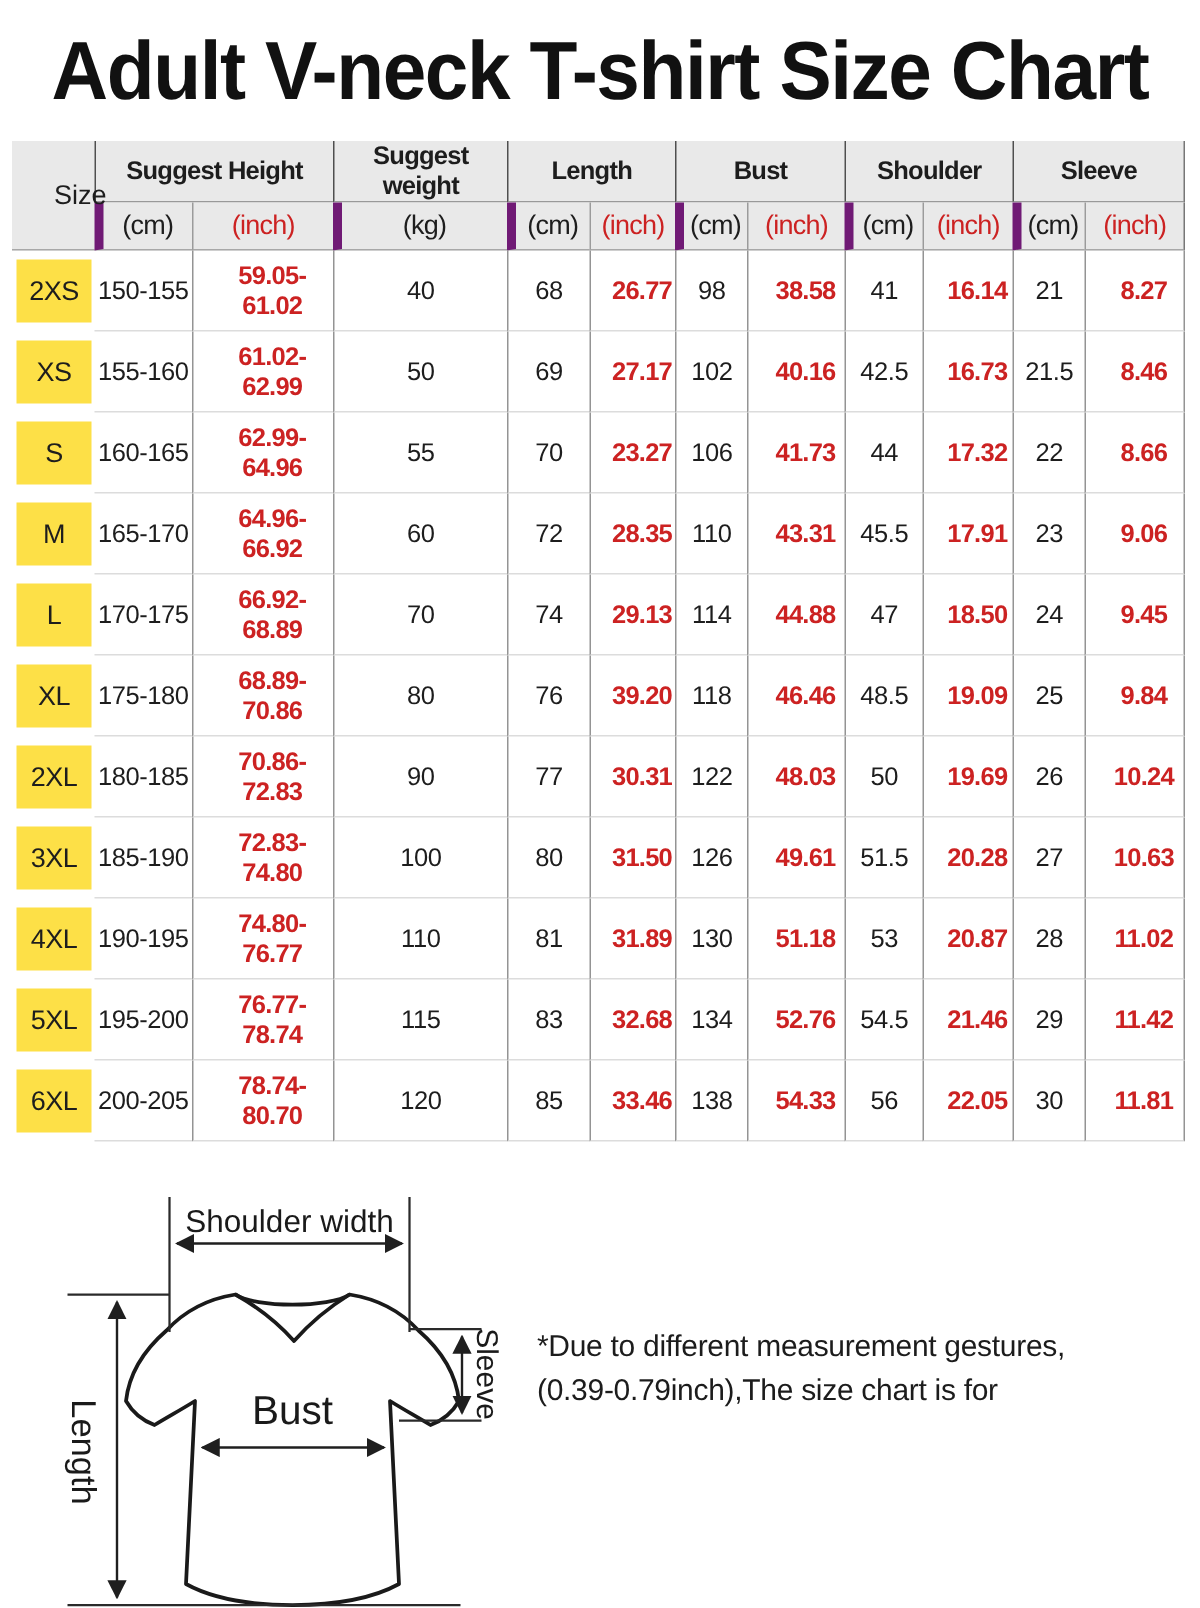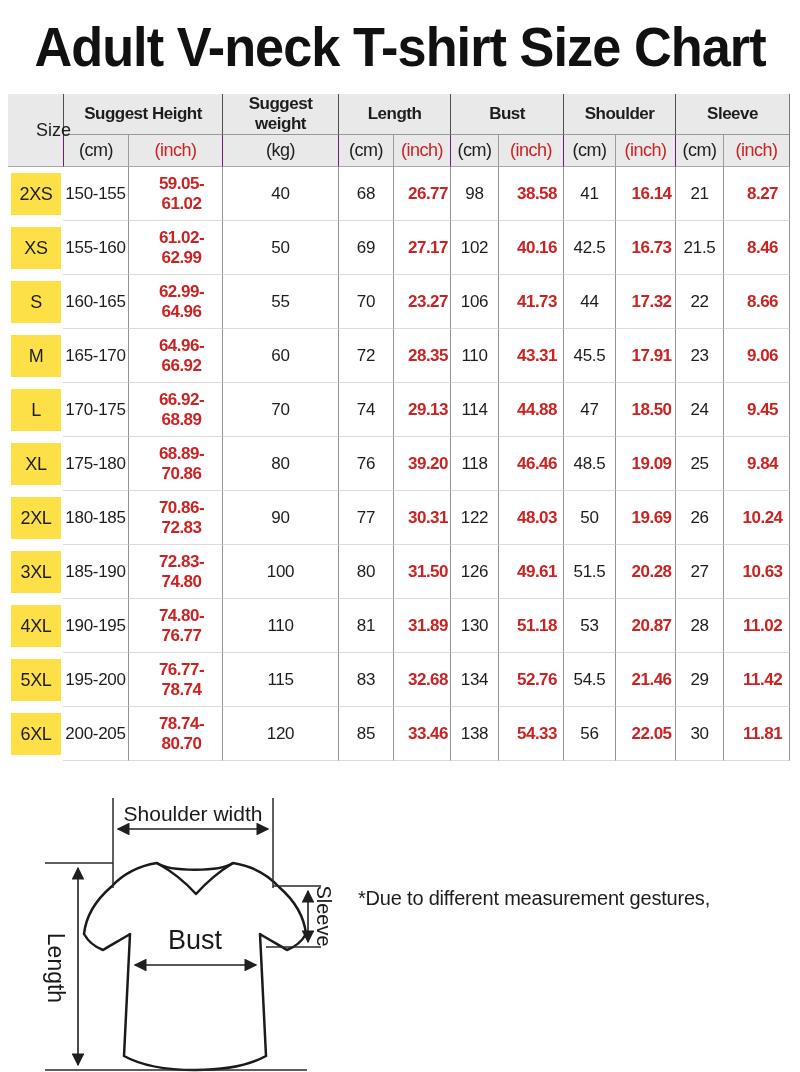--- a/index.html
+++ b/index.html
@@ -51,21 +51,21 @@
     border-bottom: 1px solid #999999;
   }
   th.th-unit {
     height: 32px;
     font-size: 18px;
     font-weight: normal;
     letter-spacing: -0.5px;
     border-left: 1px solid #9b9b9b;
     border-bottom: 1px solid #a8a8a8;
   }
-  th.th-unit.gstart { border-left: 1px solid #701a75; margin-left: 14px; }
+  th.th-unit.gstart { border-left: 6px solid #701a75; margin-left: 14px; }
   th.th-last { border-right: 1px solid #777777; }
   tbody td {
     height: 54px;
     text-align: center;
     vertical-align: middle;
     font-size: 17px;
     letter-spacing: -0.3px;
     border-left: 1px solid #949494;
     border-bottom: 1px solid #dcdcdc;
     color: #1d1d1d;
@@ -357,14 +357,15 @@
     <line x1="135" y1="177" x2="256" y2="177" stroke="#1f1f1f" stroke-width="1.6" marker-start="url(#ah)" marker-end="url(#ah)"></line>
 
     <line x1="273" y1="98" x2="321" y2="98" stroke="#2a2a2a" stroke-width="1.5"></line>
     <line x1="266" y1="159" x2="321" y2="159" stroke="#2a2a2a" stroke-width="1.5"></line>
     <line x1="308" y1="103" x2="308" y2="154" stroke="#1f1f1f" stroke-width="1.6" marker-start="url(#ah)" marker-end="url(#ah)"></line>
     <text class="svg-label" x="324" y="128" font-size="20" text-anchor="middle" dominant-baseline="central" transform="rotate(90 324 128)">Sleeve</text>
   </svg>
 
   <div class="note">
     <div>*Due to different measurement gestures,</div>
+    <div>(0.39-0.79inch),The size chart is for</div>
   </div>
 </div>
 
 </body></html>

